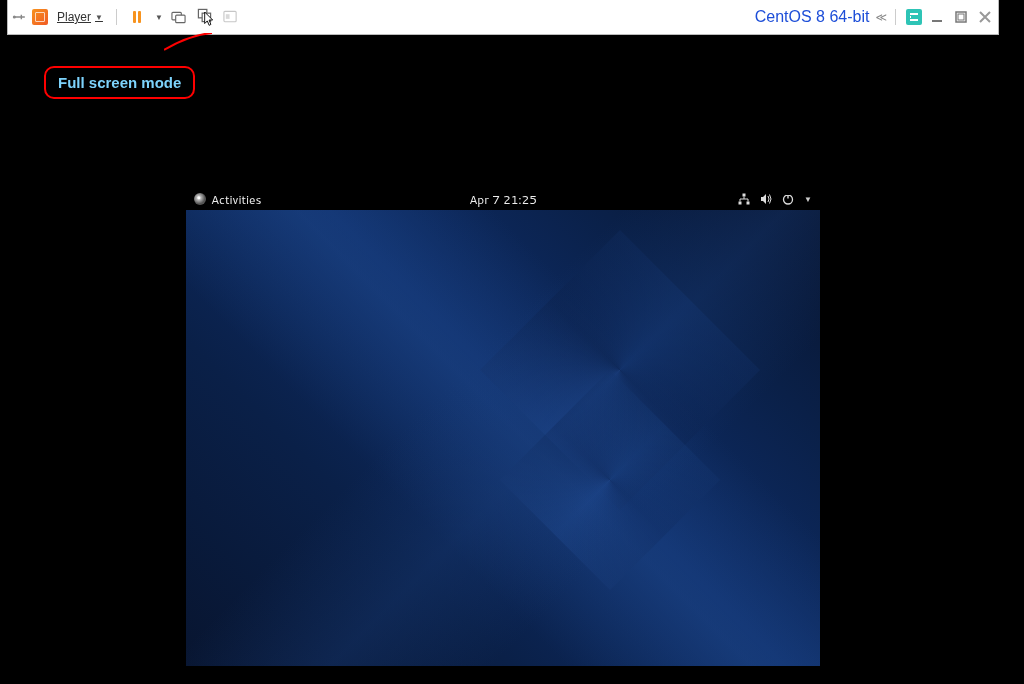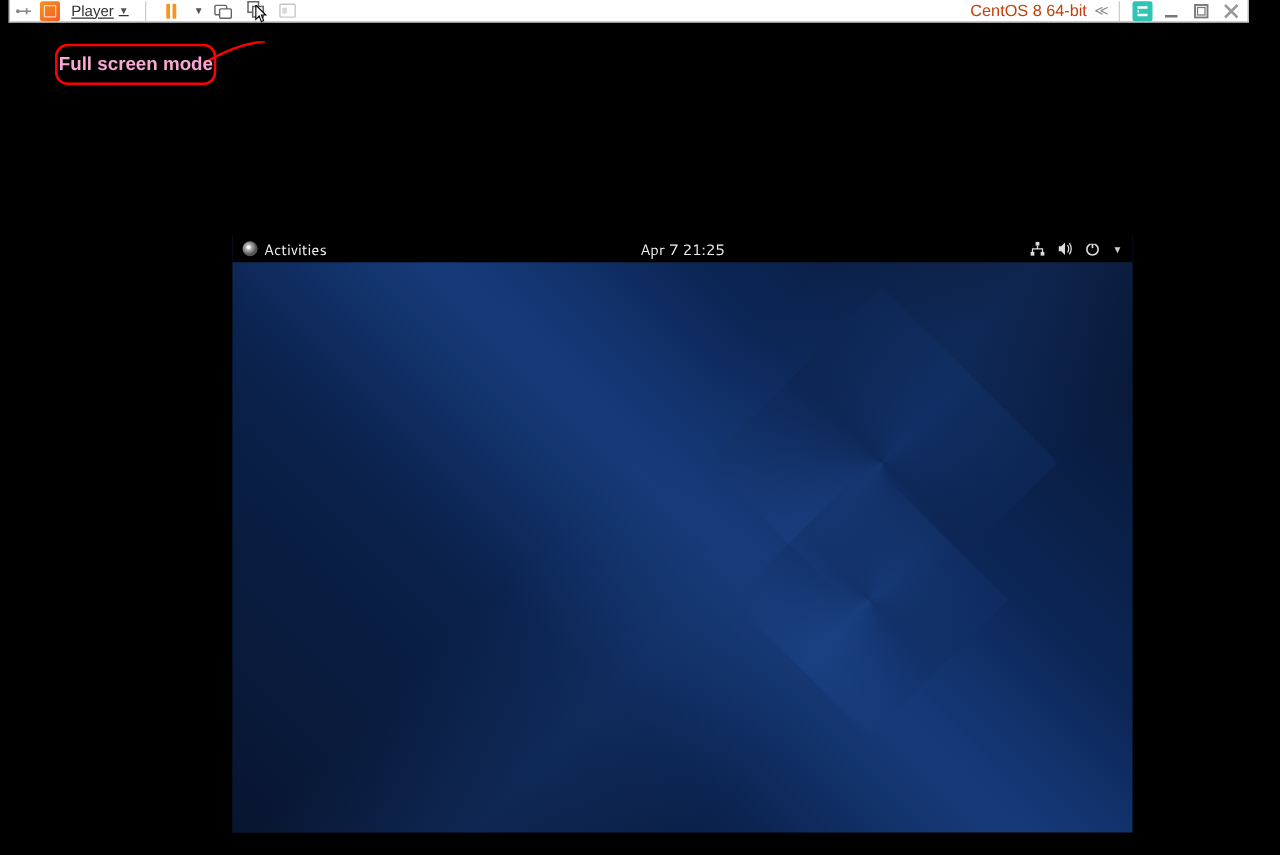--- a/index.html
+++ b/index.html
@@ -11,21 +11,21 @@
       overflow: hidden;
       position: relative;
     }
     
     
     .vmware-toolbar {
       position: absolute;
       top: 0;
       left: 7px;
       right: 25px;
-      height: 18px;
+      height: 35px;
       background: #fff;
       border: 1px solid #bbb;
       border-top: none;
       display: flex;
       align-items: center;
       padding: 0 4px;
       font-size: 12px;
       color: #333;
     }
     
@@ -118,22 +118,22 @@
     .unity-icon svg { width: 15px; height: 14px; opacity: 0.55; }
     
     .toolbar-right {
       margin-left: auto;
       display: flex;
       align-items: center;
       gap: 6px;
     }
     
     .vm-name {
-      font-size: 13px;
-      color: #c2410c;
+      font-size: 16px;
+      color: #1d4ed8;
     }
     
     .expand-arrows {
       color: #888;
       font-size: 11px;
       letter-spacing: -2px;
     }
     
     .note-icon {
       width: 16px;
@@ -170,38 +170,38 @@
       position: absolute;
       top: 33px;
       left: 164px;
       width: 50px;
       height: 18px;
       pointer-events: none;
     }
     
     .callout-box {
       position: absolute;
-      top: 35px;
+      top: 66px;
       left: 44px;
       border: 2px solid #f00;
       border-radius: 10px;
-      padding: 6px 1px;
-      color: #f9a8d4;
+      padding: 6px 12px;
+      color: #7dd3fc;
       font-size: 15px;
       font-weight: bold;
       font-family: Arial, sans-serif;
       background: transparent;
     }
     
     
     .guest-viewport {
       position: absolute;
       top: 188px;
       left: 186px;
-      width: 720px;
+      width: 634px;
       height: 478px;
       background: #0a1f3d;
       overflow: hidden;
     }
     
     
     .gnome-bar {
       height: 22px;
       background: #000;
       display: flex;

